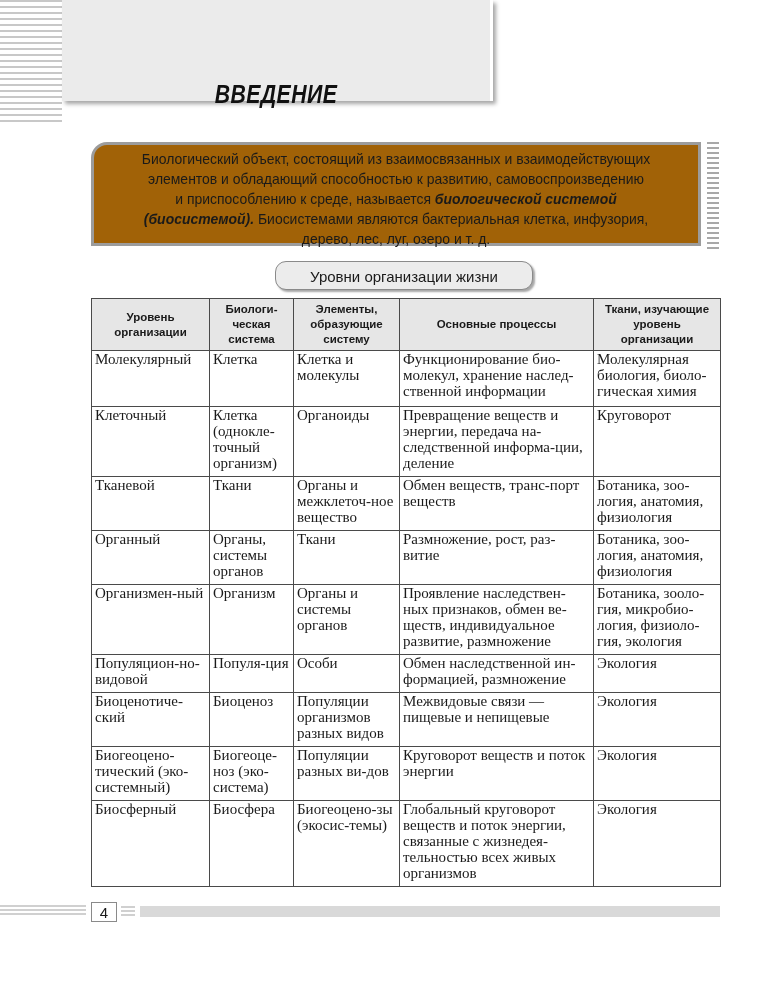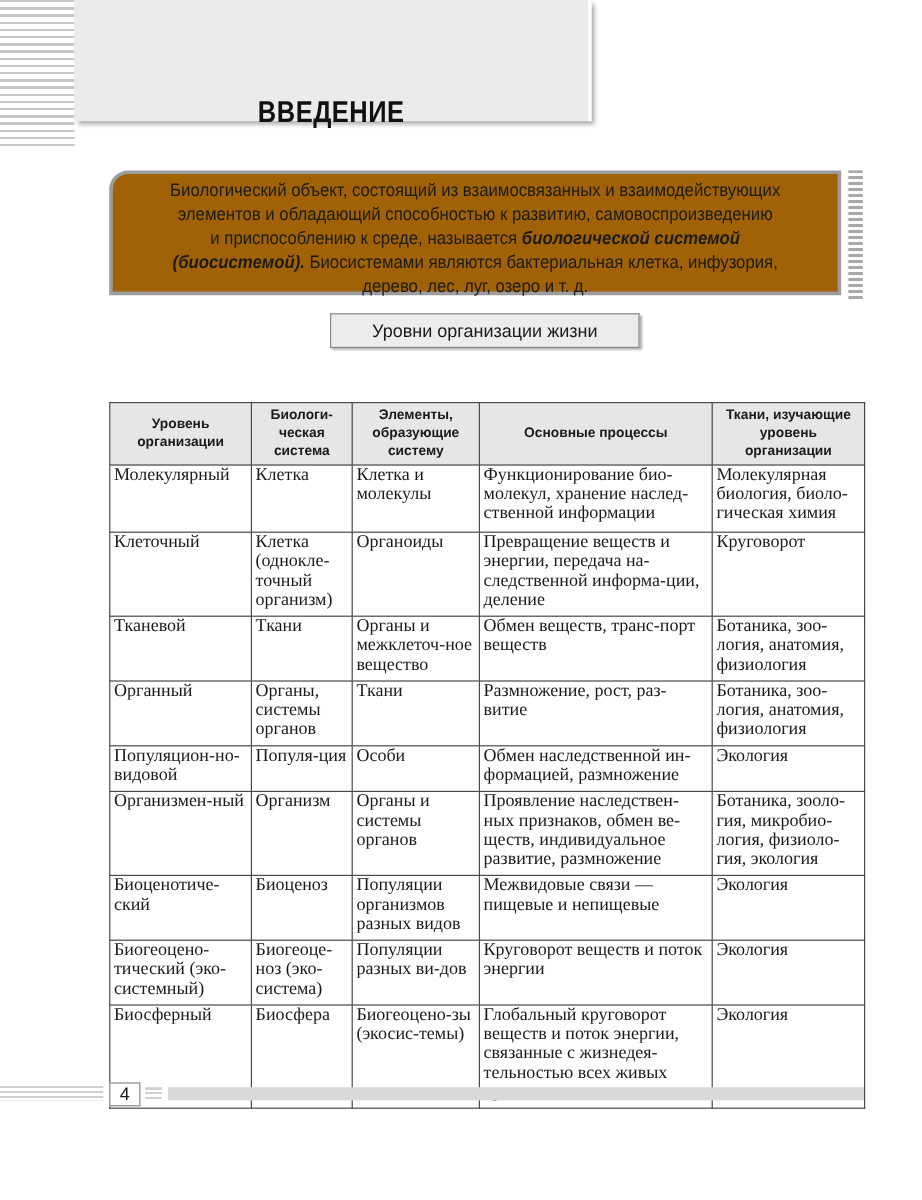--- a/index.html
+++ b/index.html
@@ -1,33 +1,33 @@
 <!DOCTYPE html>
 <html><head>
 <meta charset="utf-8">
 <style>
   html, body { margin:0; padding:0; background:#ffffff; }
   body { width:768px; height:1000px; position:relative; overflow:hidden; font-family:"Liberation Sans", sans-serif; color:#1a1a1a; }
   .stripes-left { position:absolute; left:0; top:0; width:62px; height:122px;
     background: repeating-linear-gradient(to bottom, #c8c8c8 0px, #c8c8c8 2px, #ffffff 2px, #ffffff 6px); }
   .header-box { position:absolute; left:62px; top:0; width:428px; height:101px; background:#ebebeb;
-    border-right:3px solid #ffffff; box-shadow: 3px 3px 4px rgba(0,0,0,0.35); }
+    border-right:3px solid #ffffff; box-shadow: 3px 3px 4px rgba(0,0,0,0.35); font-style: italic; }
   .header-title { position:absolute; left:0; right:0; top:80px; text-align:center; font-weight:bold; font-size:25px;
     letter-spacing:0.5px; color:#111; transform:scaleX(0.85); }
   .stripes-right { position:absolute; left:707px; top:142px; width:12px; height:108px;
     background: repeating-linear-gradient(to bottom, #a8a8a8 0px, #a8a8a8 2px, #ffffff 2px, #ffffff 5px); }
   .def-box { position:absolute; left:91px; top:142px; width:610px; height:104px; background:#a16207;
     border:3px solid #9c9c9c; border-top-left-radius:16px; box-sizing:border-box; }
   .def-text { position:absolute; left:0; right:0; top:4px; text-align:center; font-size:15px; line-height:20px;
     color:#1a1a1a; transform:scaleX(0.93); }
   .def-text b { font-style:italic; }
   .pill { position:absolute; left:275px; top:261px; width:258px; height:29px; background:#ececec;
-    border:1px solid #8a8a8a; border-radius:0; box-shadow:2px 2px 2px rgba(0,0,0,0.35);
+    border:1px solid #8a8a8a; border-radius:11px; box-shadow:2px 2px 2px rgba(0,0,0,0.35);
     text-align:center; line-height:29px; font-size:15px; box-sizing:border-box; }
-  table.levels { position:absolute; left:91px; top:298px; width:629px; border-collapse:collapse; table-layout:fixed;margin-top:37px; }
+  table.levels { position:absolute; left:91px; top:298px; width:629px; border-collapse:collapse; table-layout:fixed; }
   table.levels th, table.levels td { border:1.5px solid #4a4a4a; vertical-align:top; padding:0 3px; }
   table.levels th { background:#e6e6e6; font-size:11.5px; font-weight:bold; text-align:center; vertical-align:middle;
     line-height:15px; padding:3px 2px; }
   table.levels td { font-family:"Liberation Serif", serif; font-size:15px; line-height:16px; color:#1a1a1a; }
   .footer-lines-l { position:absolute; left:0; top:905px; width:86px; height:12px;
     background: repeating-linear-gradient(to bottom, #d0d0d0 0px, #d0d0d0 2px, #ffffff 2px, #ffffff 4px); }
   .page-num { position:absolute; left:91px; top:902px; width:26px; height:20px; border:1px solid #8a8a8a;
     text-align:center; font-size:15px; line-height:20px; box-sizing:border-box; background:#fff; }
   .footer-lines-m { position:absolute; left:121px; top:906px; width:14px; height:11px;
     background: repeating-linear-gradient(to bottom, #d0d0d0 0px, #d0d0d0 2px, #ffffff 2px, #ffffff 4px); }
@@ -93,33 +93,33 @@
       <td>Обмен веществ, транс-порт веществ</td>
       <td>Ботаника, зоо-логия, анатомия, физиология</td>
     </tr>
     <tr style="height:54px">
       <td>Органный</td>
       <td>Органы, системы органов</td>
       <td>Ткани</td>
       <td>Размножение, рост, раз-витие</td>
       <td>Ботаника, зоо-логия, анатомия, физиология</td>
     </tr>
+    <tr style="height:70px">
+      <td>Организмен-ный</td>
+      <td>Организм</td>
+      <td>Органы и системы органов</td>
+      <td>Проявление наследствен-ных признаков, обмен ве-ществ, индивидуальное развитие, размножение</td>
+      <td>Ботаника, зооло-гия, микробио-логия, физиоло-гия, экология</td>
+    </tr>
     <tr style="height:38px">
       <td>Популяцион-но-видовой</td>
       <td>Популя-ция</td>
       <td>Особи</td>
       <td>Обмен наследственной ин-формацией, размножение</td>
       <td>Экология</td>
-    </tr>
-    <tr style="height:70px">
-      <td>Организмен-ный</td>
-      <td>Организм</td>
-      <td>Органы и системы органов</td>
-      <td>Проявление наследствен-ных признаков, обмен ве-ществ, индивидуальное развитие, размножение</td>
-      <td>Ботаника, зооло-гия, микробио-логия, физиоло-гия, экология</td>
     </tr>
     <tr style="height:54px">
       <td>Биоценотиче-ский</td>
       <td>Биоценоз</td>
       <td>Популяции организмов разных видов</td>
       <td>Межвидовые связи — пищевые и непищевые</td>
       <td>Экология</td>
     </tr>
     <tr style="height:54px">
       <td>Биогеоцено-тический (эко-системный)</td>

